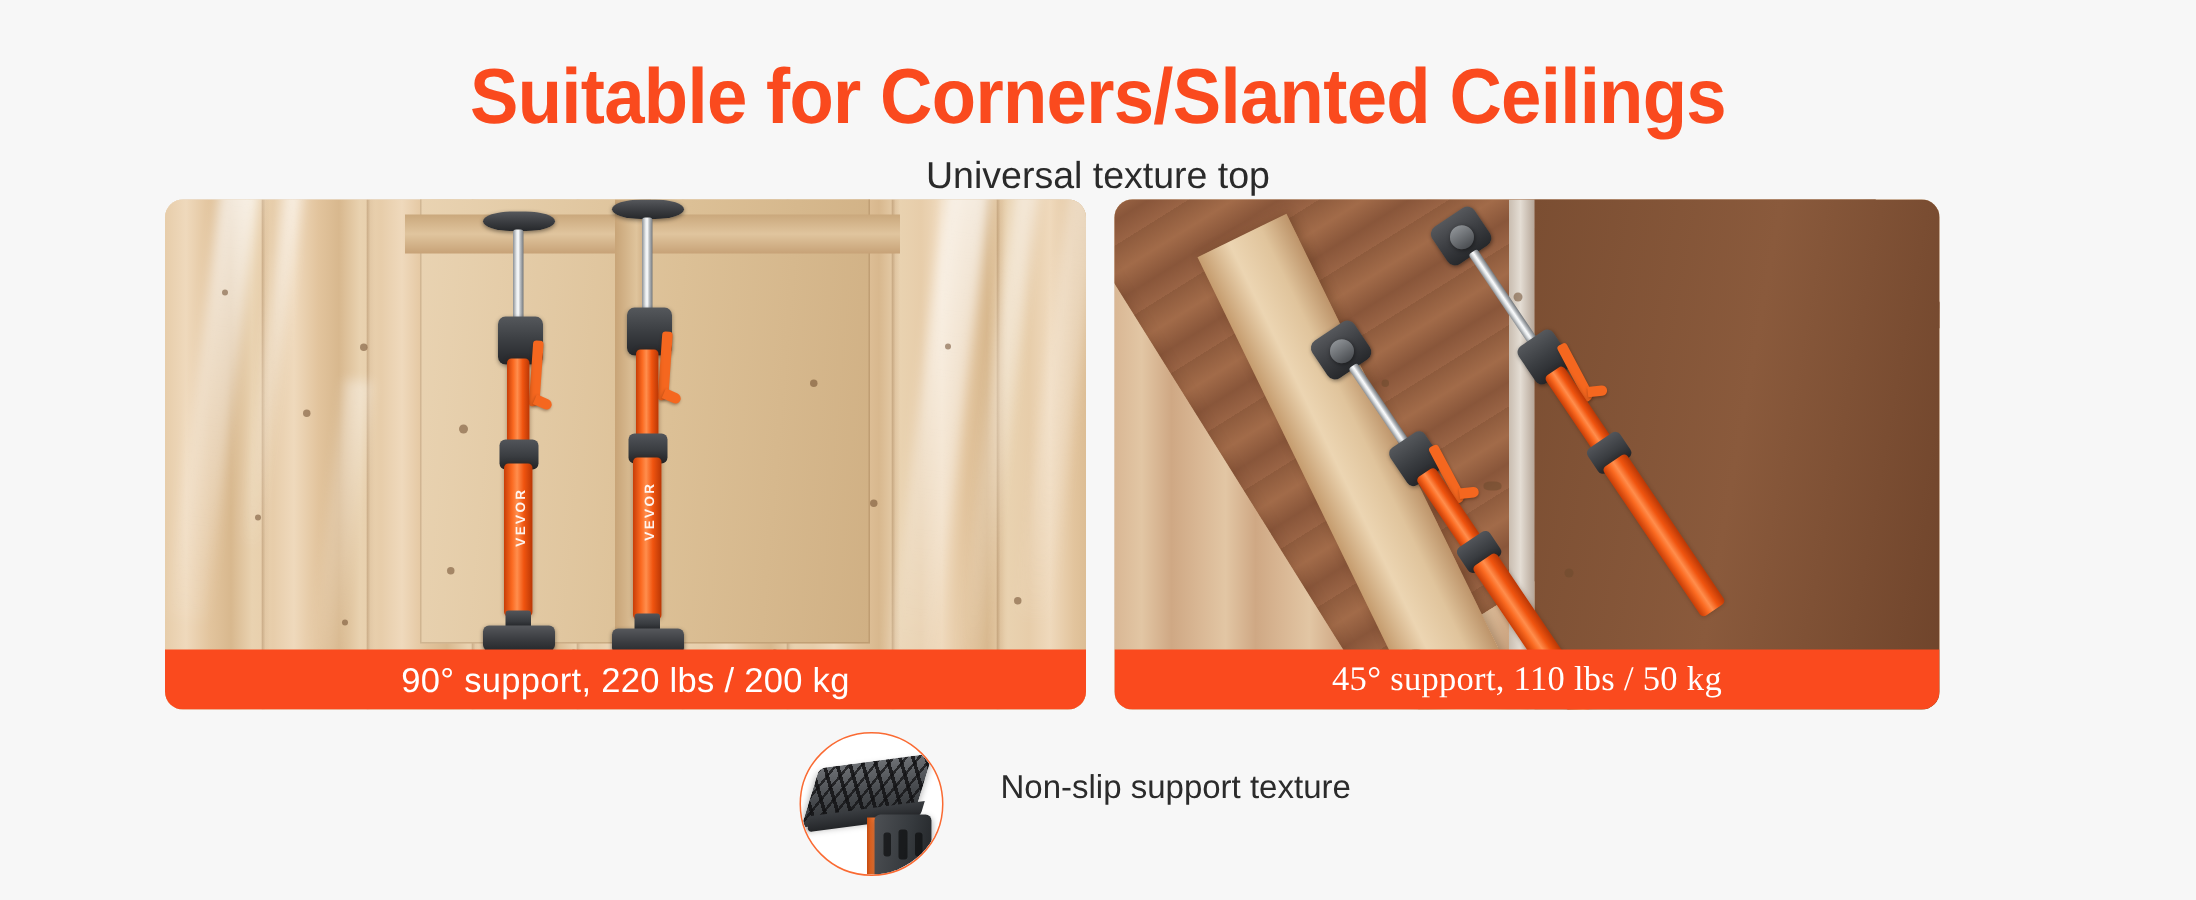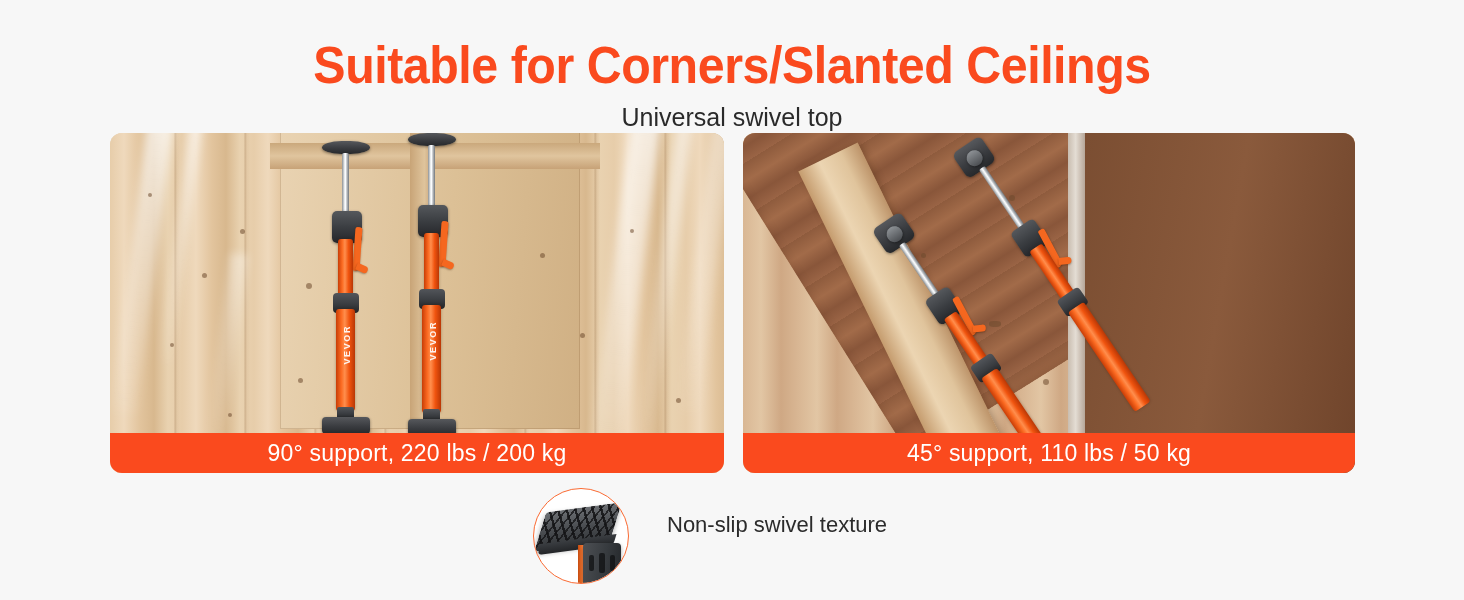--- a/index.html
+++ b/index.html
@@ -54,21 +54,21 @@
     gap: 19px;
   }
   .panel {
     position: relative;
     height: 340px;
     border-radius: 12px;
     overflow: hidden;
     background: #d9c2a5;
   }
   .panel.left  { width: 614px; }
-  .panel.right { width: 612px; }
+  .panel.right { width: 550px; font-family: Liberation Serif, serif; }
 
   .photo {
     position: absolute;
     inset: 0;
     overflow: hidden;
   }
 
   
   .wall-left {
     position: absolute;
@@ -314,21 +314,21 @@
     font-size: 22px;
     color: #2b2b2b;
     font-weight: 400;
   }
 </style>
 </head>
 <body>
 
 <div class="header">
   <h1 class="main-title">Suitable for Corners/Slanted Ceilings</h1>
-  <p class="subtitle">Universal swivel top</p>
+  <p class="subtitle">Universal texture top</p>
 </div>
 
 <div class="panels">
 
   <div class="panel left">
     <div class="photo">
       <div class="wall-left"></div>
       <div class="plank-seams"></div>
 
       <div class="corner-box"></div>
@@ -448,14 +448,14 @@
       <div class="nsp-edge"></div>
       <div class="nsp-stem-orange"></div>
       <div class="nsp-body">
         <div class="nsp-slot" style="left:6px;top:12px;width:5px;height:16px;"></div>
         <div class="nsp-slot" style="left:16px;top:10px;width:6px;height:20px;"></div>
         <div class="nsp-slot" style="left:27px;top:12px;width:5px;height:16px;"></div>
       </div>
     </div>
   </div>
 
-  <div class="footer-label">Non-slip swivel texture</div>
+  <div class="footer-label">Non-slip support texture</div>
 </div>
 
 </body></html>

